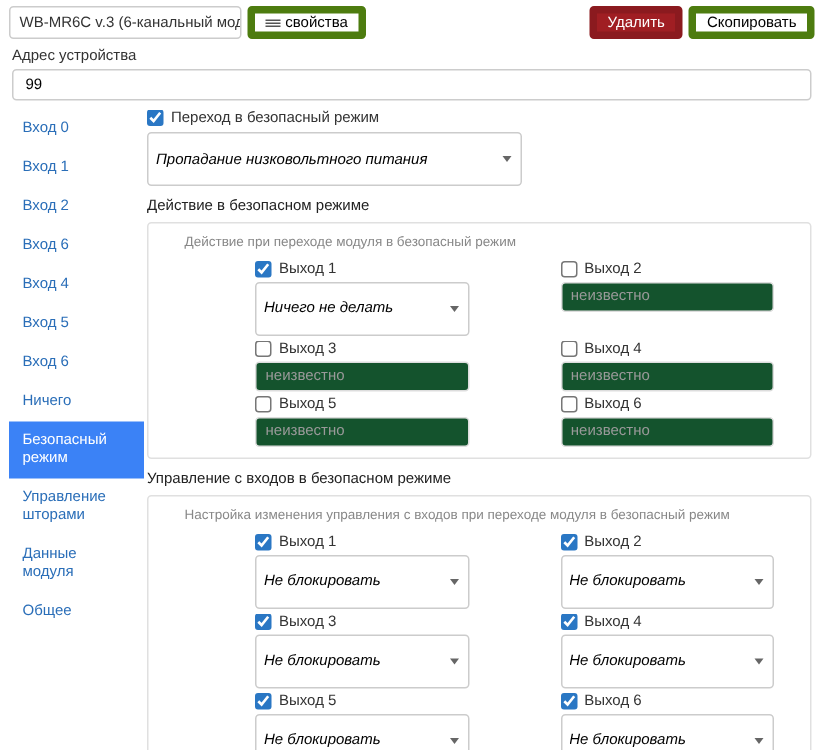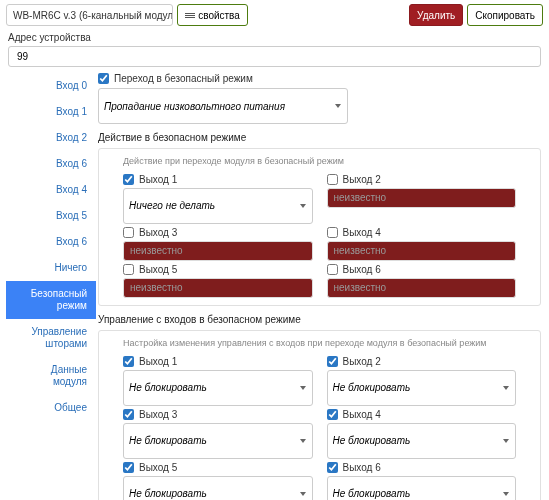--- a/index.html
+++ b/index.html
@@ -1,44 +1,44 @@
 <!DOCTYPE html>
 <html><head>
 <meta charset="utf-8">
 <style>
 * { box-sizing: border-box; margin: 0; padding: 0; }
 body { font-family: -apple-system, "Helvetica Neue", Arial, sans-serif; font-size: 10px; color: #333; background: #fff; width: 549px; }
 .top-bar { display: flex; gap: 4px; padding: 4px 6px; align-items: center; }
 .device-select { flex: 1; display: flex; align-items: center; border: 1px solid #ccc; border-radius: 3px; height: 22px; padding: 0 6px; font-size: 10px; overflow: hidden; white-space: nowrap; text-overflow: ellipsis; position: relative; }
-.btn { border: 1px solid #4d7c0f; border-radius: 3px; background: #fff; padding: 5px 7px; font-size: 10px; cursor: pointer; height: 22px; display: inline-flex; align-items: center; gap: 3px; }
+.btn { border: 5px solid #4d7c0f; border-radius: 3px; background: #fff; padding: 5px 7px; font-size: 10px; cursor: pointer; height: 22px; display: inline-flex; align-items: center; gap: 3px; }
 .btn-danger { background: #a01e23; border-color: #8b1a1f; color: #fff; }
 .list-icon { display: inline-block; width: 10px; line-height: 0; }
 .list-icon span { display: block; width: 100%; height: 1px; background: #555; margin: 1px 0; }
 .list-icon span::before { content: ''; display: inline-block; }
 .addr-section { padding: 2px 8px 6px 8px; }
 .addr-label { font-size: 10px; color: #333; margin-bottom: 3px; display: block; }
 .addr-input { width: 100%; border: 1px solid #ccc; border-radius: 3px; padding: 4px 8px; font-size: 10px; }
 .main { display: flex; padding: 0 6px 6px 6px; gap: 0; }
 .sidebar { width: 90px; flex-shrink: 0; }
-.side-item { display: block; padding: 7px 9px; font-size: 10px; color: #2a6eb8; cursor: pointer; line-height: 1.2; text-align: right; }
+.side-item { display: block; padding: 7px 9px; font-size: 10px; color: #2a6eb8; cursor: pointer; line-height: 1.2; }
 .side-item.active { background: #3b82f6; color: #fff; }
 .content { flex: 1; padding: 0 2px; }
 .form-row { display: flex; align-items: center; gap: 5px; margin-bottom: 4px; }
 .chk { width: 11px; height: 11px; accent-color: #2a77c4; }
 .lbl { font-size: 10px; }
 .sel { width: 100%; border: 1px solid #ccc; border-radius: 3px; padding: 3px 5px; font-size: 10px; background: #fff; height: 36px; appearance: none; -webkit-appearance: none; position: relative; font-style: italic; }
 .sel-wrap { position: relative; }
 .sel-wrap::after { content: ''; position: absolute; right: 7px; top: 50%; transform: translateY(-50%); border-top: 4px solid #666; border-left: 3px solid transparent; border-right: 3px solid transparent; pointer-events: none; }
 .section-head { font-size: 10px; color: #222; margin: 8px 0 5px 0; }
 .panel { border: 1px solid #e0e0e0; border-radius: 3px; padding: 7px 24px; }
 .panel-desc { font-size: 9px; color: #888; margin-bottom: 7px; line-height: 1.2; }
 .grid2 { display: grid; grid-template-columns: 1fr 1fr; column-gap: 14px; row-gap: 3px; }
-.col { display: flex; flex-direction: column; gap: 2px; }
+.col { display: flex; flex-direction: column; gap: 2px; margin-left: 47px; }
 .col .form-row { margin-bottom: 1px; }
-.readonly-val { background: #7f1d1d; border: 1px solid #ddd; border-radius: 3px; padding: 3px 6px; font-size: 10px; color: #999; height: 20px; display: flex; align-items: center; }
+.readonly-val { background: #14532d; border: 1px solid #ddd; border-radius: 3px; padding: 3px 6px; font-size: 10px; color: #999; height: 20px; display: flex; align-items: center; }
 </style>
 </head>
 <body>
 
 <div class="top-bar">
   <div class="device-select">
     <span>WB-MR6C v.3 (6-канальный модуль реле с внутренним б…</span>
 
   </div>
   <button class="btn">

